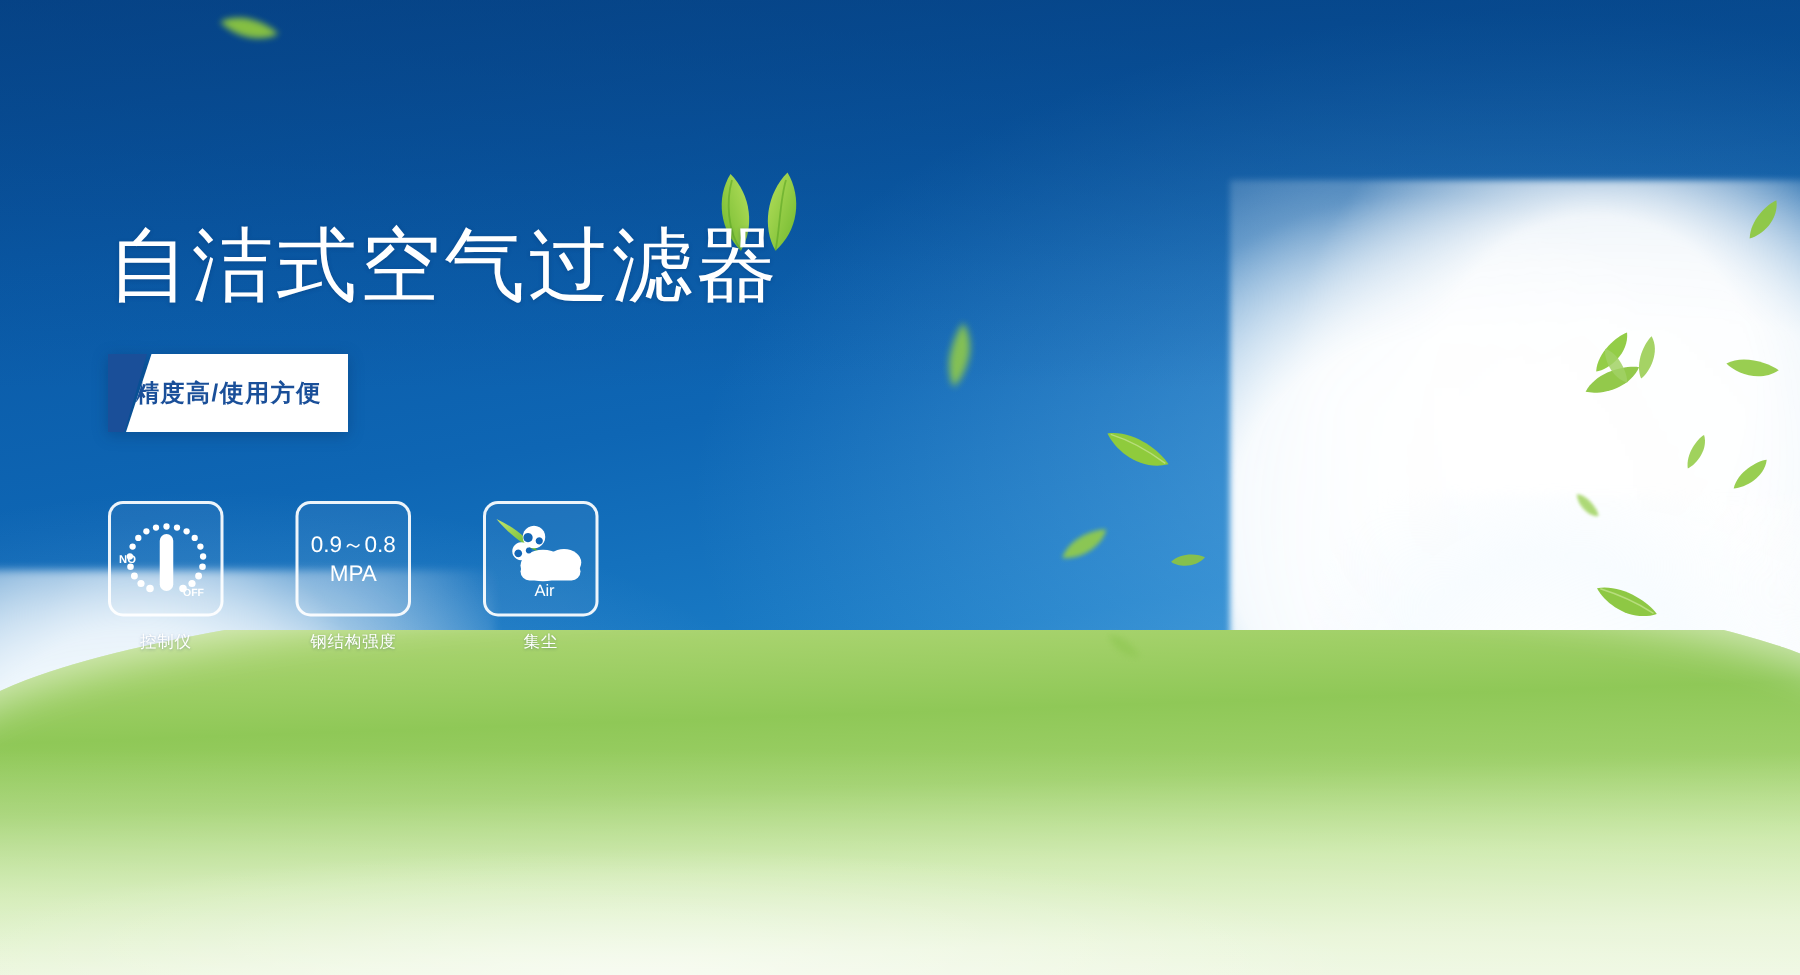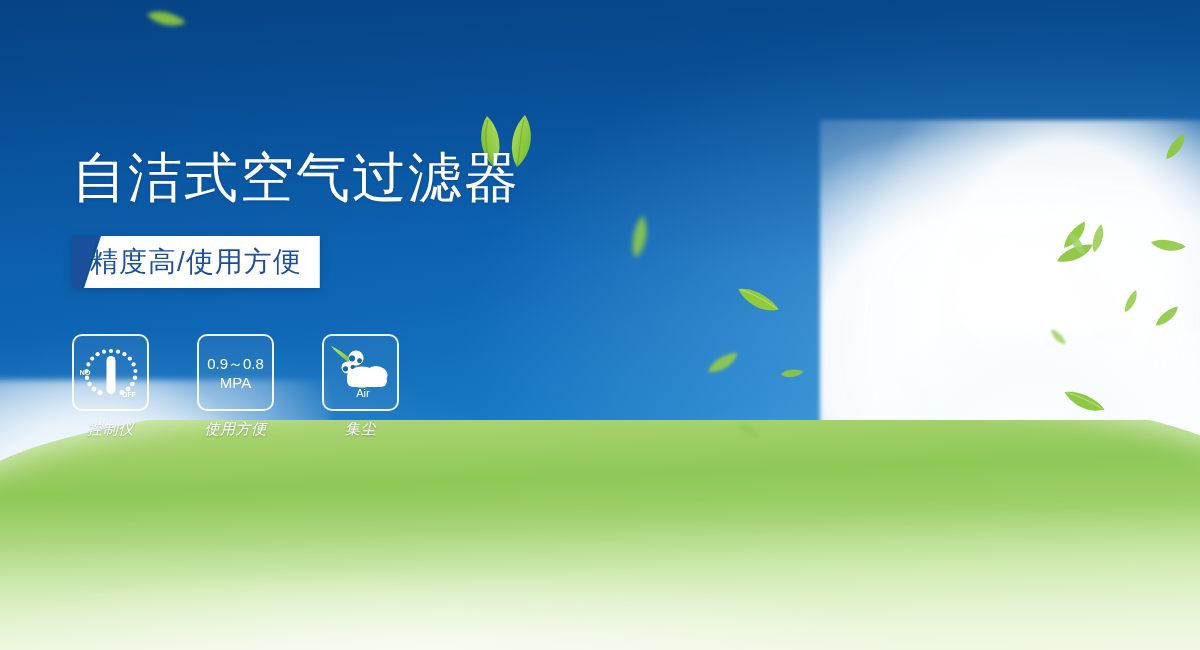--- a/index.html
+++ b/index.html
@@ -138,44 +138,43 @@
   .subbar-slant {
     width:26px; background:#1a4f99;
     clip-path:polygon(0 0, 100% 0, 42% 100%, 0% 100%);
   }
   .subbar-right {
     background:#ffffff;
     display:flex; align-items:center;
     padding:0 18px 0 6px;
     margin-left:-14px;
     clip-path:polygon(17px 0, 100% 0, 100% 100%, 0 100%);
-    color:#1a4f99; font-size:28px; font-weight:400; letter-spacing:1px;
+    color:#1a4f99; font-size:16px; font-weight:700; letter-spacing:1px;
   }
 
   .features { position:absolute; left:72px; top:334px; display:flex;justify-content:flex-end; }
   .feature { width:77px; margin-right:48px; text-align:center; }
   .feature:last-child { margin-right:0; }
   .fbox {
     width:77px; height:77px;
     border:2px solid rgba(255,255,255,0.92);
     border-radius:10px;
     background:rgba(255,255,255,0.06);
     display:flex; flex-direction:column;
     align-items:center; justify-content:center;
     color:#ffffff;
     position:relative; overflow:hidden;
   }
   .fbox-text { font-size:15px; line-height:19px; font-weight:400; letter-spacing:0; white-space:nowrap; }
   .fbox-text.cn { font-size:17px; }
   .flabel {
     margin-top:9px; color:#ffffff;
-    font-size:15px; font-weight:400; letter-spacing:0.5px;
+    font-size:11px; font-weight:400; letter-spacing:0.5px;
     white-space:nowrap;
     text-shadow:0 1px 2px rgba(0,40,90,0.3);
-    font-style:italic;
   }
 </style>
 </head>
 <body>
 
 <div id="banner">
 
   <div class="sky"></div>
   <div class="sky-top-dark"></div>
 
@@ -338,21 +337,21 @@
           </svg>
         </div>
         <div class="flabel">控制仪</div>
       </div>
 
       <div class="feature">
         <div class="fbox">
           <div class="fbox-text">0.9～0.8</div>
           <div class="fbox-text">MPA</div>
         </div>
-        <div class="flabel">使用方便</div>
+        <div class="flabel">钢结构强度</div>
       </div>
 
 
 
       <div class="feature">
         <div class="fbox">
           <svg width="70" height="56" viewBox="0 0 70 56" style="margin-top:-2px;">
             <defs>
               <linearGradient id="strk" x1="0" y1="0" x2="1" y2="1">
                 <stop offset="0" stop-color="#c9e86a"></stop>

